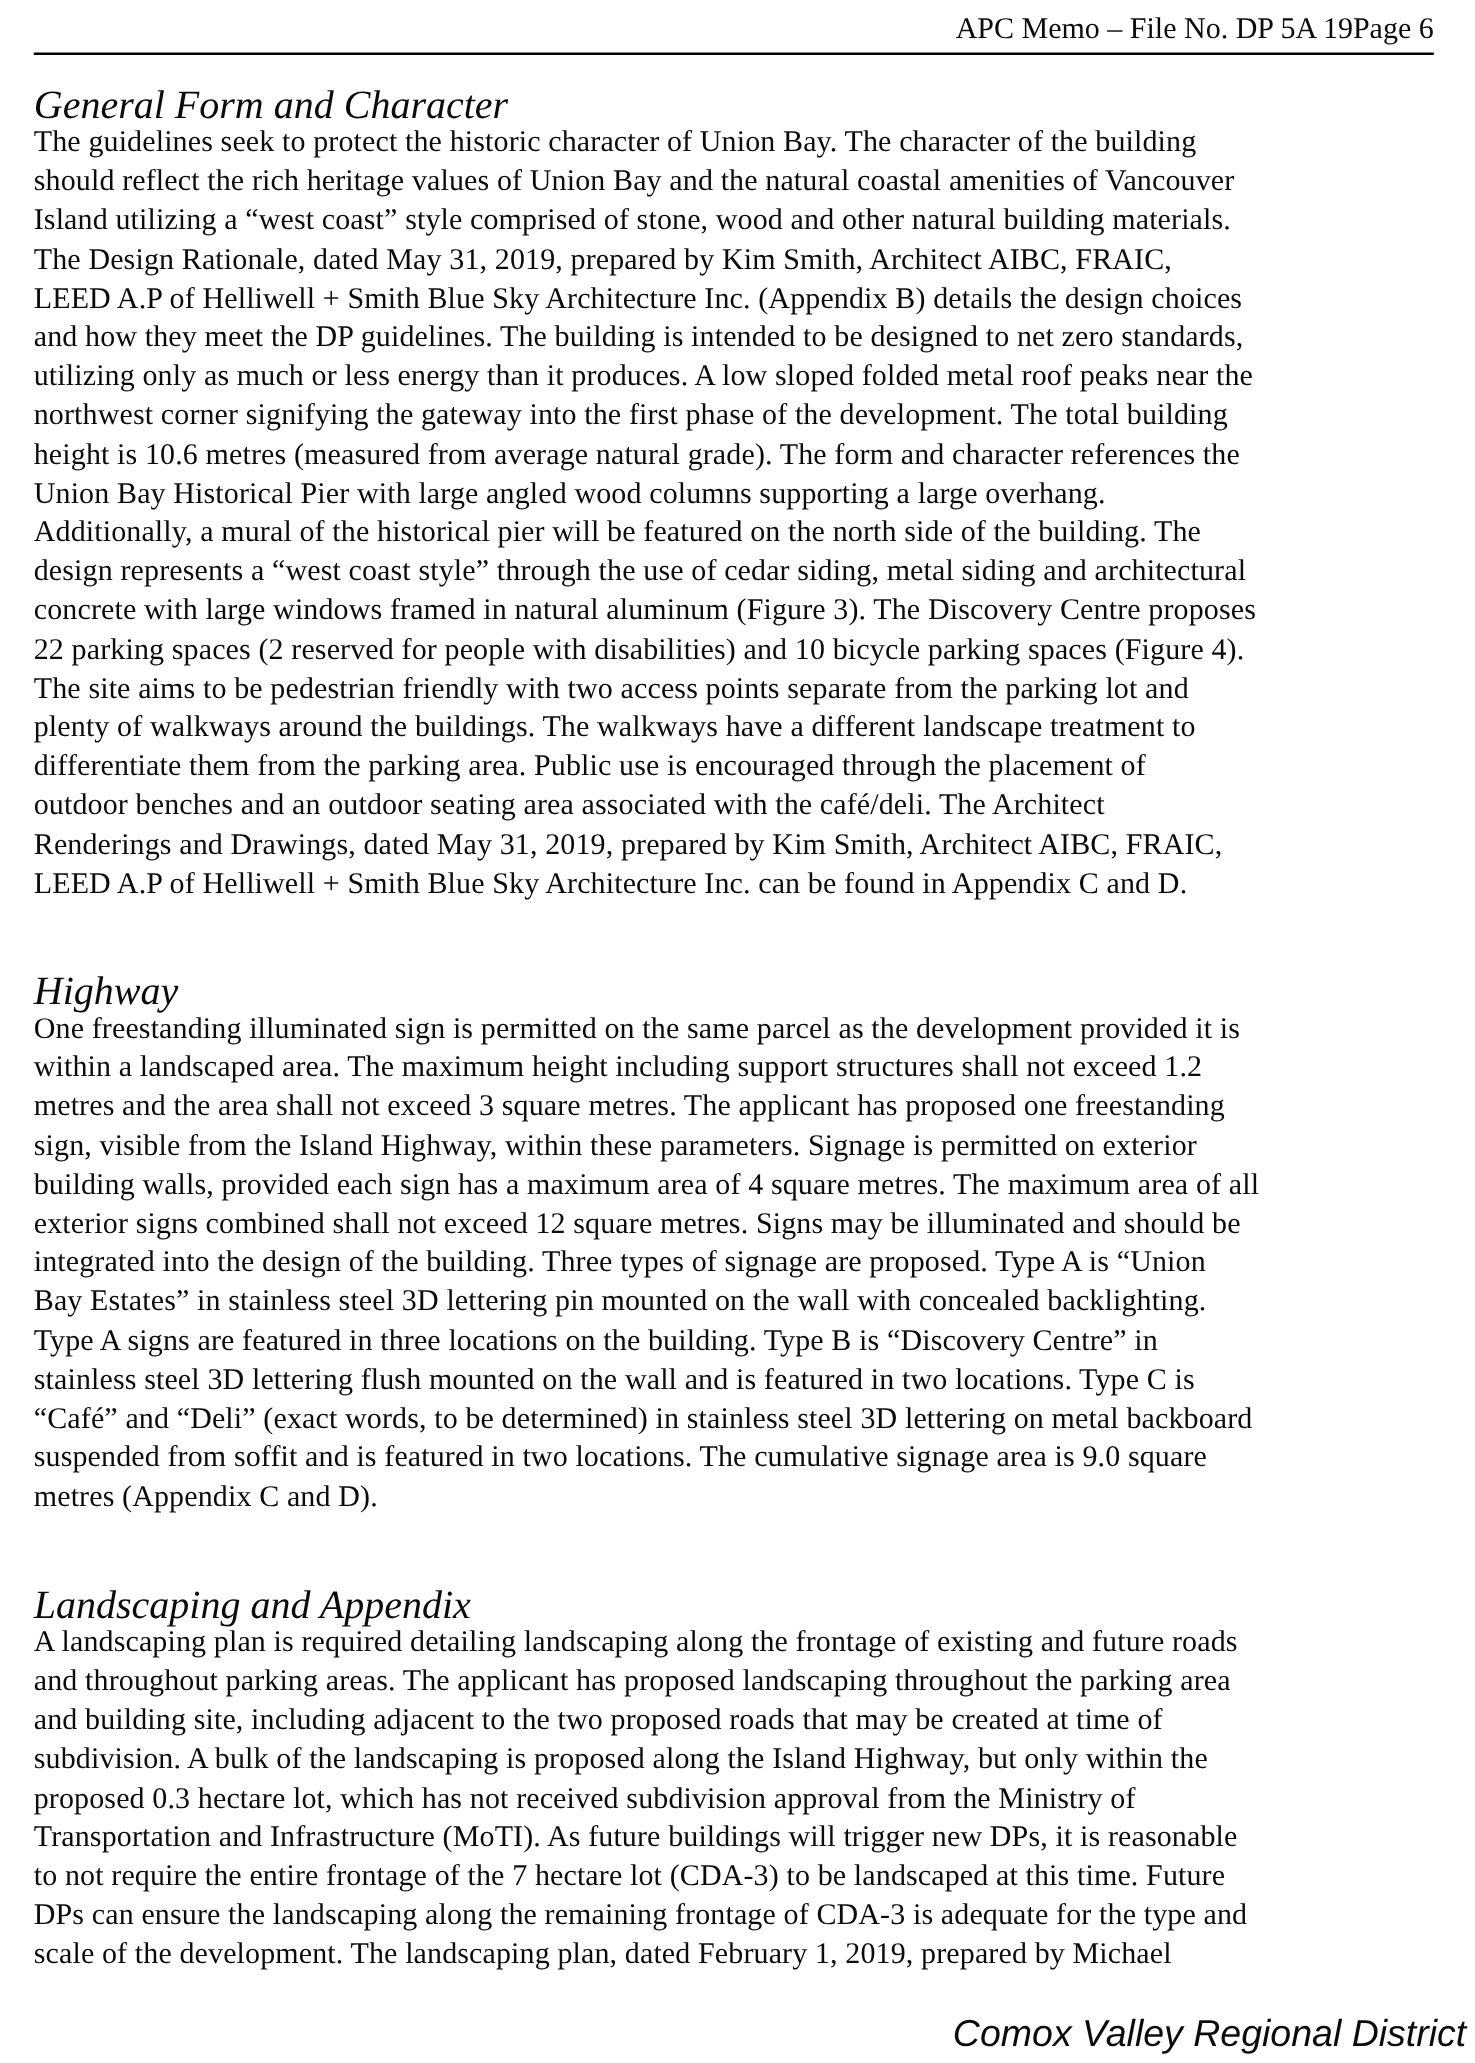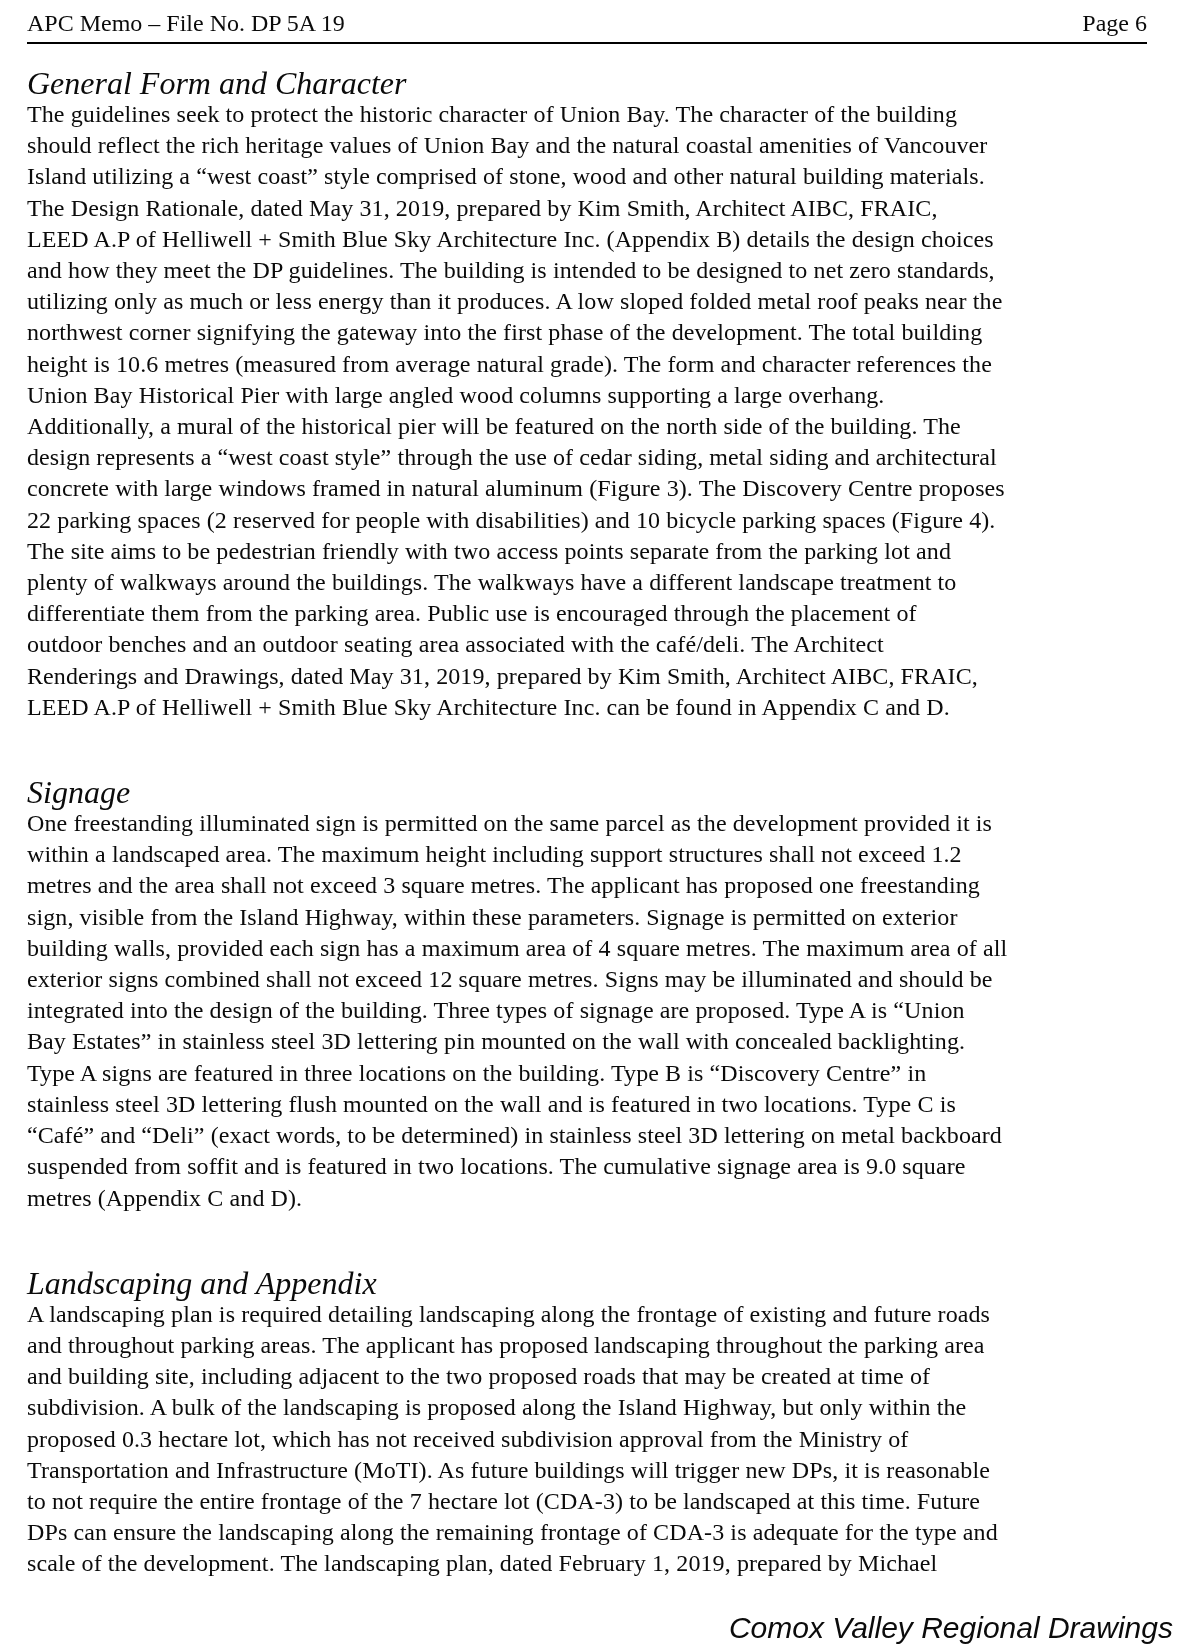--- a/index.html
+++ b/index.html
@@ -9,21 +9,21 @@
     height: 1650px;
     background: #ffffff;
     box-sizing: border-box;
     padding: 8px 30px 0 27px;
     color: #0b0b0b;
     font-family: "Liberation Serif", serif;
     overflow: hidden;
   }
   .page-header {
     display: flex;
-    justify-content: space-between;
+    justify-content: flex-end;
     align-items: baseline;
     width: 1120px;
     font-size: 24px;
     line-height: 30px;
   }
   .header-rule {
     width: 1120px;
     border-bottom: 2.5px solid #000000;
     margin-top: 4px;
   }
@@ -85,21 +85,21 @@
 22 parking spaces (2 reserved for people with disabilities) and 10 bicycle parking spaces (Figure 4).
 The site aims to be pedestrian friendly with two access points separate from the parking lot and
 plenty of walkways around the buildings. The walkways have a different landscape treatment to
 differentiate them from the parking area. Public use is encouraged through the placement of
 outdoor benches and an outdoor seating area associated with the café/deli. The Architect
 Renderings and Drawings, dated May 31, 2019, prepared by Kim Smith, Architect AIBC, FRAIC,
 LEED A.P of Helliwell + Smith Blue Sky Architecture Inc. can be found in Appendix C and D.</p>
   </section>
 
   <section class="doc-section">
-    <h2 class="sec-heading">Signage</h2>
+    <h2 class="sec-heading">Highway</h2>
     <p class="body-text">One freestanding illuminated sign is permitted on the same parcel as the development provided it is
 within a landscaped area. The maximum height including support structures shall not exceed 1.2
 metres and the area shall not exceed 3 square metres. The applicant has proposed one freestanding
 sign, visible from the Island Highway, within these parameters. Signage is permitted on exterior
 building walls, provided each sign has a maximum area of 4 square metres. The maximum area of all
 exterior signs combined shall not exceed 12 square metres. Signs may be illuminated and should be
 integrated into the design of the building. Three types of signage are proposed. Type A is “Union
 Bay Estates” in stainless steel 3D lettering pin mounted on the wall with concealed backlighting.
 Type A signs are featured in three locations on the building. Type B is “Discovery Centre” in
 stainless steel 3D lettering flush mounted on the wall and is featured in two locations. Type C is
@@ -114,15 +114,15 @@
 and throughout parking areas. The applicant has proposed landscaping throughout the parking area
 and building site, including adjacent to the two proposed roads that may be created at time of
 subdivision. A bulk of the landscaping is proposed along the Island Highway, but only within the
 proposed 0.3 hectare lot, which has not received subdivision approval from the Ministry of
 Transportation and Infrastructure (MoTI). As future buildings will trigger new DPs, it is reasonable
 to not require the entire frontage of the 7 hectare lot (CDA-3) to be landscaped at this time. Future
 DPs can ensure the landscaping along the remaining frontage of CDA-3 is adequate for the type and
 scale of the development. The landscaping plan, dated February 1, 2019, prepared by Michael</p>
   </section>
 
-  <div class="page-footer">Comox Valley Regional Drawings</div>
+  <div class="page-footer">Comox Valley Regional District</div>
 
 </div>
 
 </body></html>

